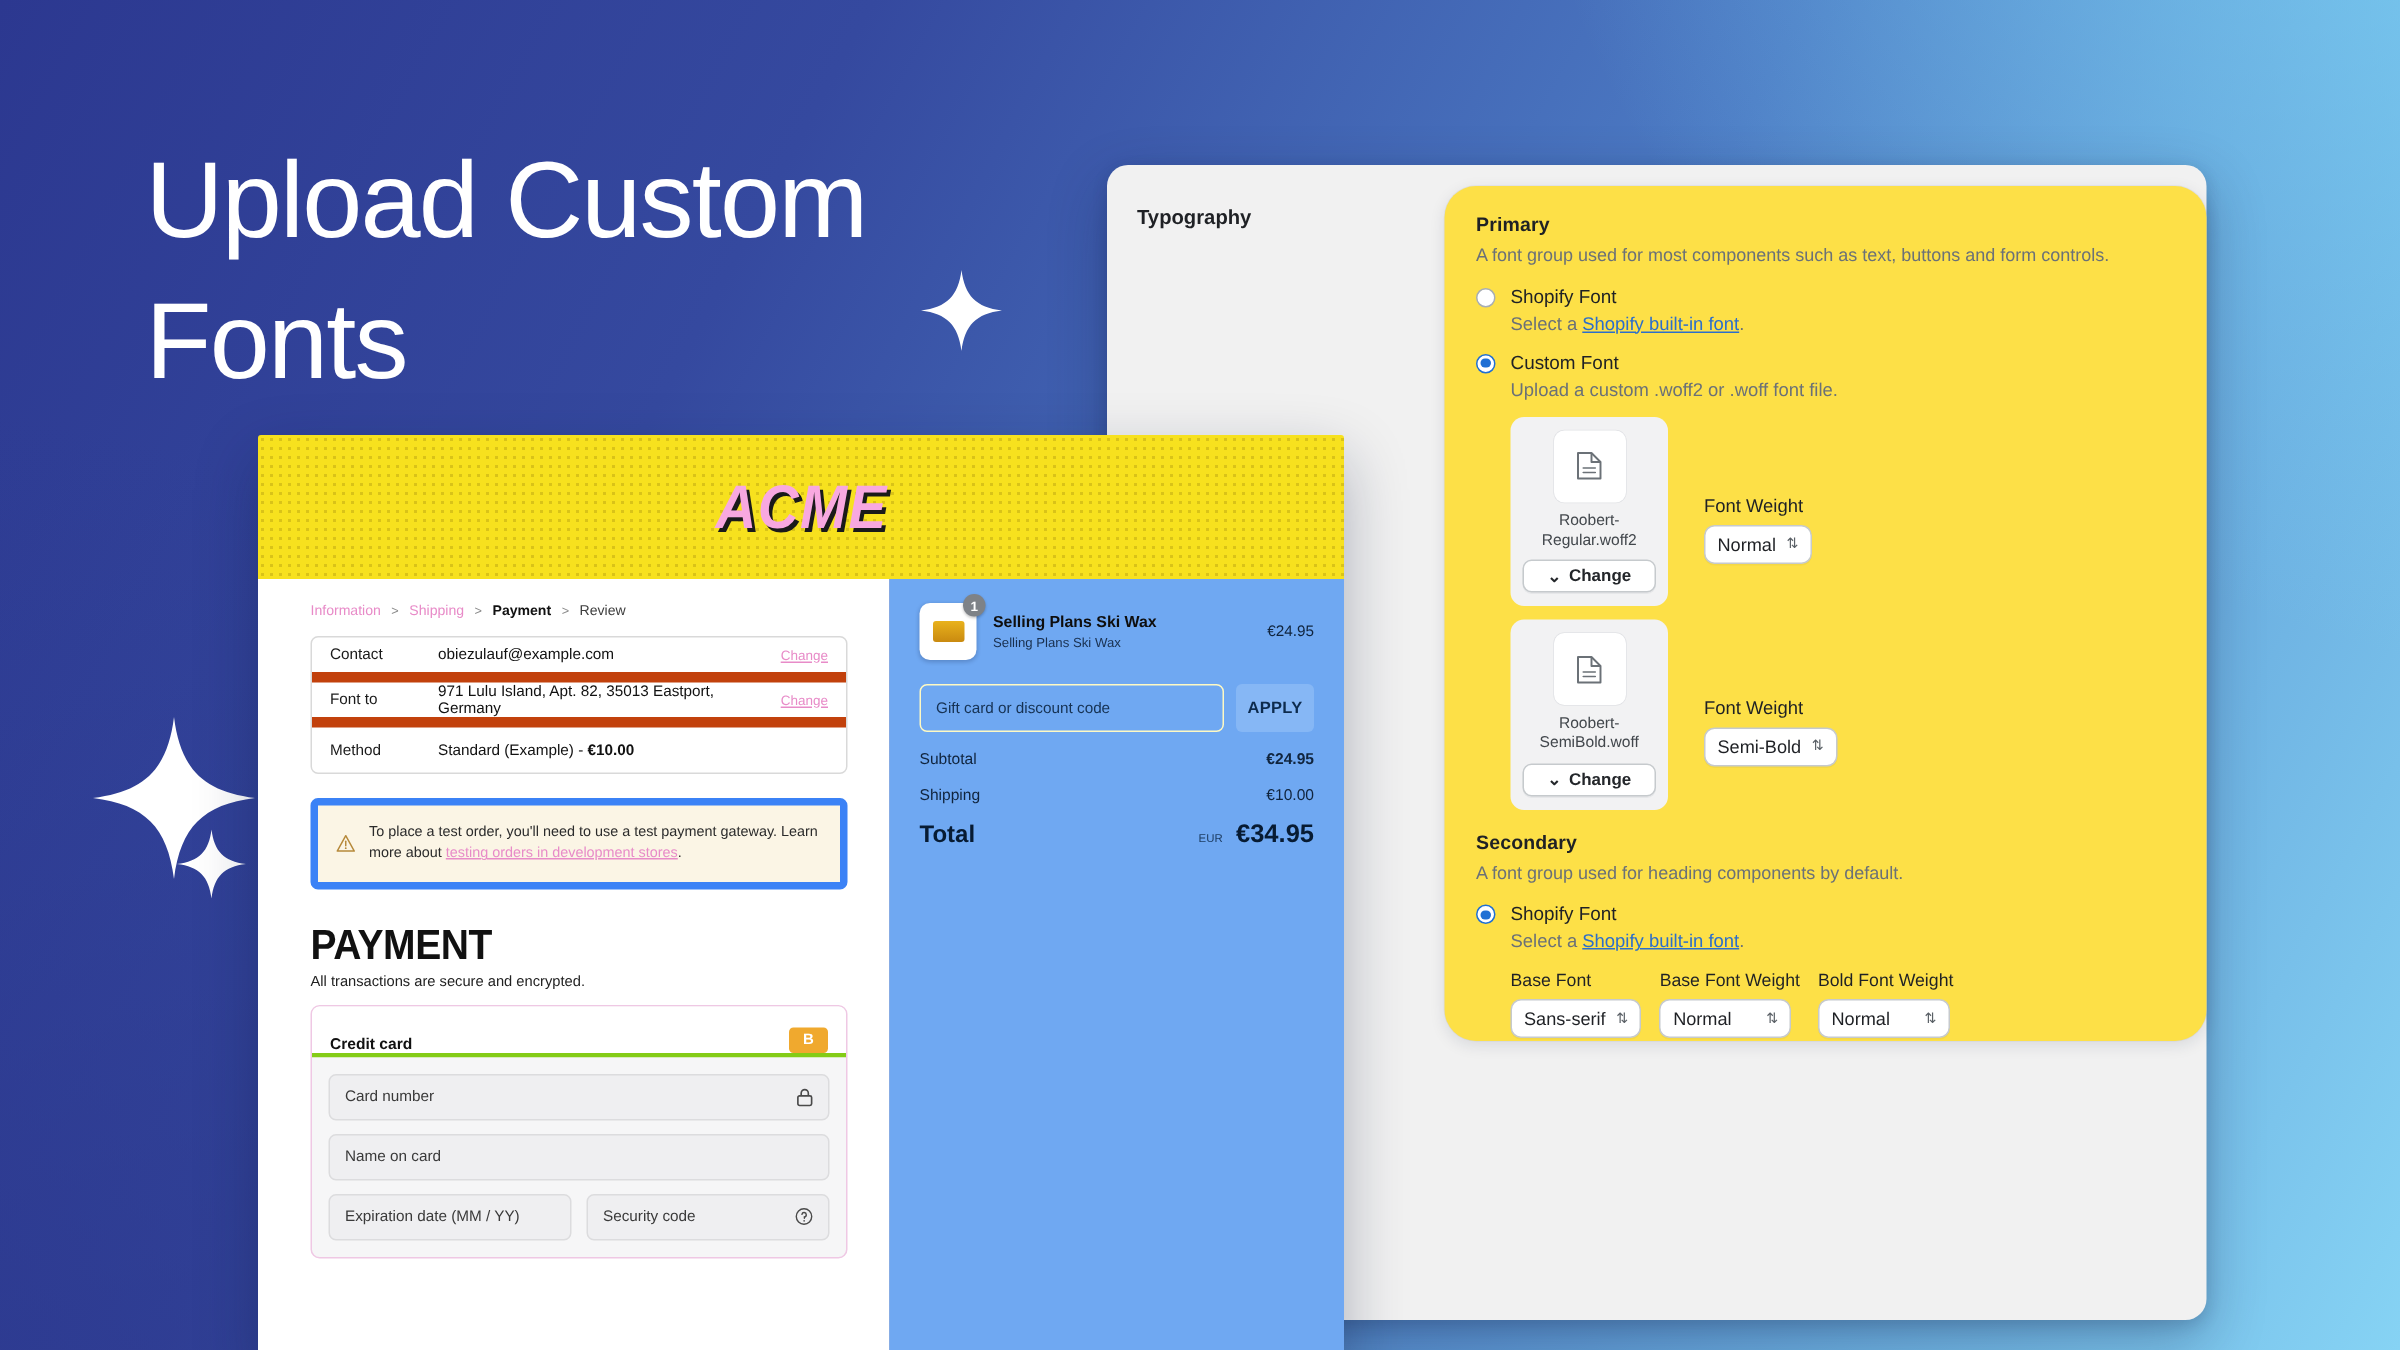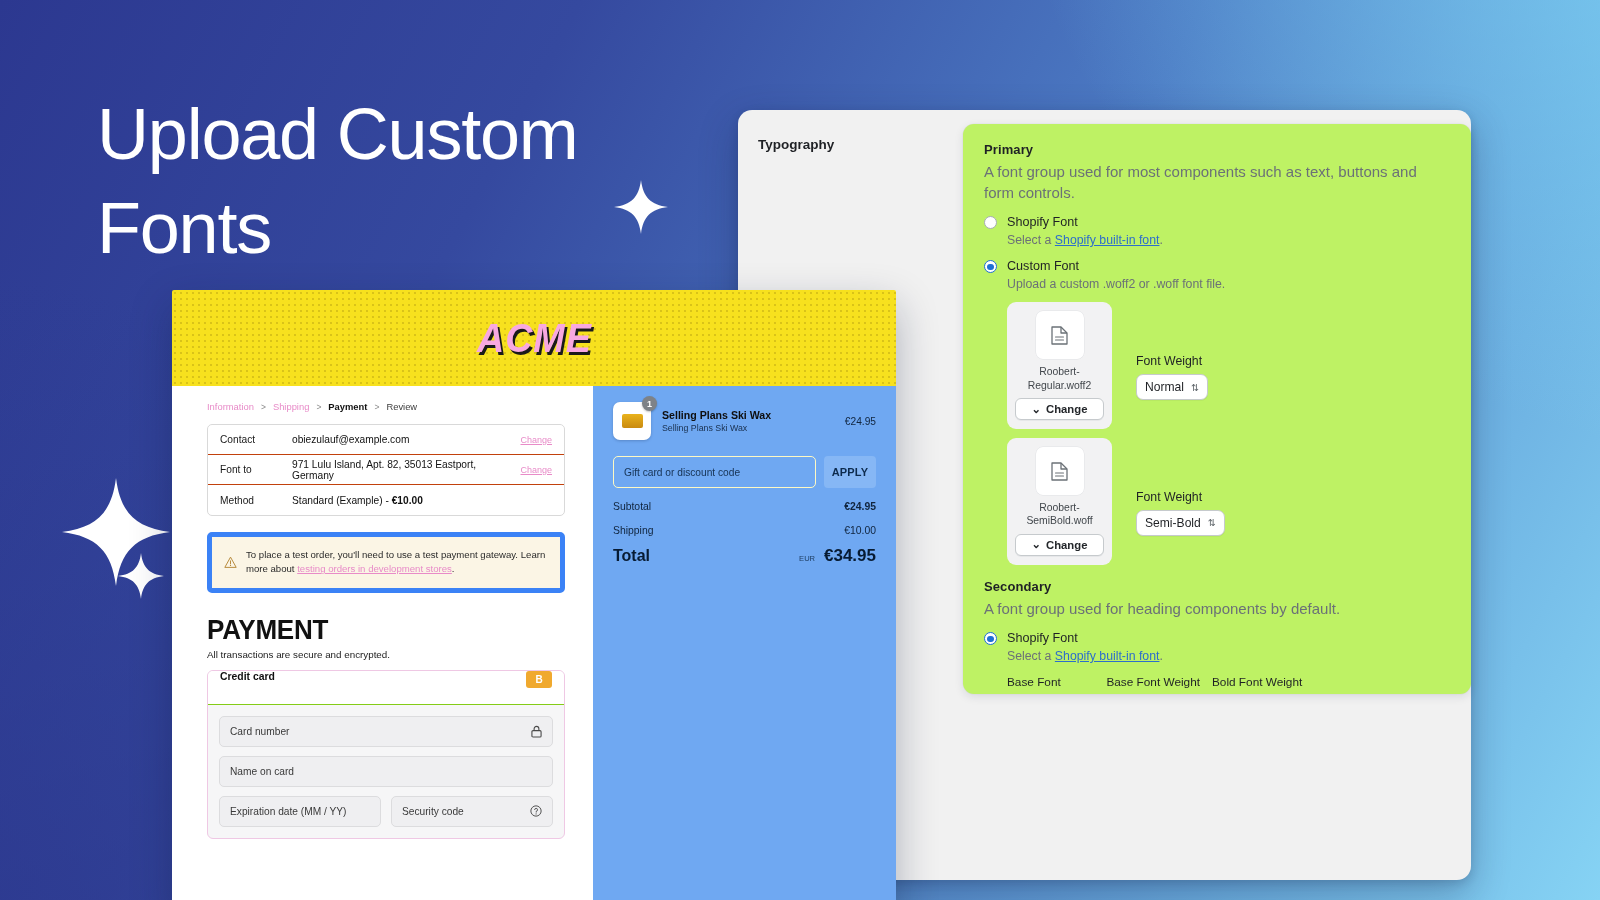--- a/index.html
+++ b/index.html
@@ -29,26 +29,26 @@
     position:absolute; left:738px; top:110px; width:733px; height:770px;
     background:#F1F1F1; border-radius:14px;
     box-shadow:0 14px 38px rgba(16,28,66,.30), 0 3px 10px rgba(16,28,66,.16);
   }
   .admin-panel-label {
     position:absolute; left:20px; top:27px;
     font-size:13.5px; font-weight:700; color:#1f2125;
   }
   .admin-card {
     position:absolute; left:225px; top:14px; width:508px; height:570px;
-    background:#bef264; border-radius:11px;
+    background:#fde047; border-radius:21px;
     box-shadow:0 3px 10px rgba(20,30,60,.10), 0 0 0 .5px rgba(20,30,60,.05);
     padding:18px 21px 0 21px; overflow:hidden;
   }
   .grp-title { font-size:13px; font-weight:700; color:#1f2125; letter-spacing:.1px; }
-  .grp-desc  { font-size:15px; color:#6b7177; margin-top:5px; line-height:1.38; }
+  .grp-desc  { font-size:12px; color:#6b7177; margin-top:5px; line-height:1.38; }
 
   .radio-row { display:flex; align-items:flex-end; gap:10px; margin-top:12px; }
   .radio {
     width:13px; height:13px; border-radius:50%; flex:none;
     border:1.6px solid #a7adb4; background:#fff; position:relative;
   }
   .radio.on { border:1.5px solid #1f6fd4; background:#fff; }
   .radio.on::after {
     content:""; position:absolute; left:50%; top:50%; width:6.2px; height:6.2px;
     margin:-3.1px 0 0 -3.1px; border-radius:50%; background:#1f6fd4;
@@ -121,21 +121,21 @@
 
   .crumbs { display:flex; align-items:center; gap:7px; font-size:9.4px; }
   .crumbs .c { color:#E88BC8; }
   .crumbs .cur { color:#111; font-weight:700; }
   .crumbs .rev { color:#3d3d3d; }
   .crumbs .sep { color:#8a8a8a; font-size:8.5px; }
 
   .info-box { border:1px solid #d9d9d9; border-radius:5px; margin-top:12px; }
   .info-row {
     display:flex; align-items:center; min-height:30px;
-    padding:0 12px; border-bottom:1px solid #c2410c; font-size:10.2px;
+    padding:0 12px; border-bottom:7px solid #c2410c; font-size:10.2px;
   }
   .info-row:last-child { border-bottom:none; }
   .info-k { width:72px; color:#1a1a1a; flex:none; }
   .info-v { flex:1; color:#111; }
   .info-v b { font-weight:700; }
   .info-chg { color:#E88BC8; text-decoration:underline; font-size:9px; }
 
   .warn {
     margin-top:16px; background:#FBF5E5; border:5px solid #3b82f6; border-radius:5px;
     padding:11px 12px; display:flex; gap:9px; align-items:center;
@@ -144,22 +144,22 @@
   .warn-txt a { color:#E88BC8; text-decoration:underline; }
 
   .pay-h {
     margin-top:21px; font-size:28px; font-weight:800; letter-spacing:-.3px; color:#111;
     transform:scaleX(.93); transform-origin:left;
   }
   .pay-sub { font-size:9.8px; color:#222; margin-top:3px; }
 
   .cc-wrap { margin-top:10px; border:1px solid #EFC8E4; border-radius:6px; background:#F6F6F7; }
   .cc-head {
-    background:#fff; border-bottom:1px solid #84cc16; border-radius:5px 5px 0 0;
-    height:34px; display:flex; align-items:flex-start; justify-content:space-between;
+    background:#fff; border-bottom:3px solid #84cc16; border-radius:5px 5px 0 0;
+    height:34px; display:flex; align-items:flex-end; justify-content:space-between;
     padding:0 12px; font-size:10.4px; font-weight:700; color:#111;
   }
   .badge-b {
     width:26px; height:17px; border-radius:3px; background:#F0A92E;
     color:#fff; font-size:10px; font-weight:700;
     display:flex; align-items:center; justify-content:center;
   }
   .cc-body { padding:11px; display:flex; flex-direction:column; gap:9px; }
   .inp {
     height:31px; background:#EFEFF1; border:1px solid #dcdcde; border-radius:5px;

